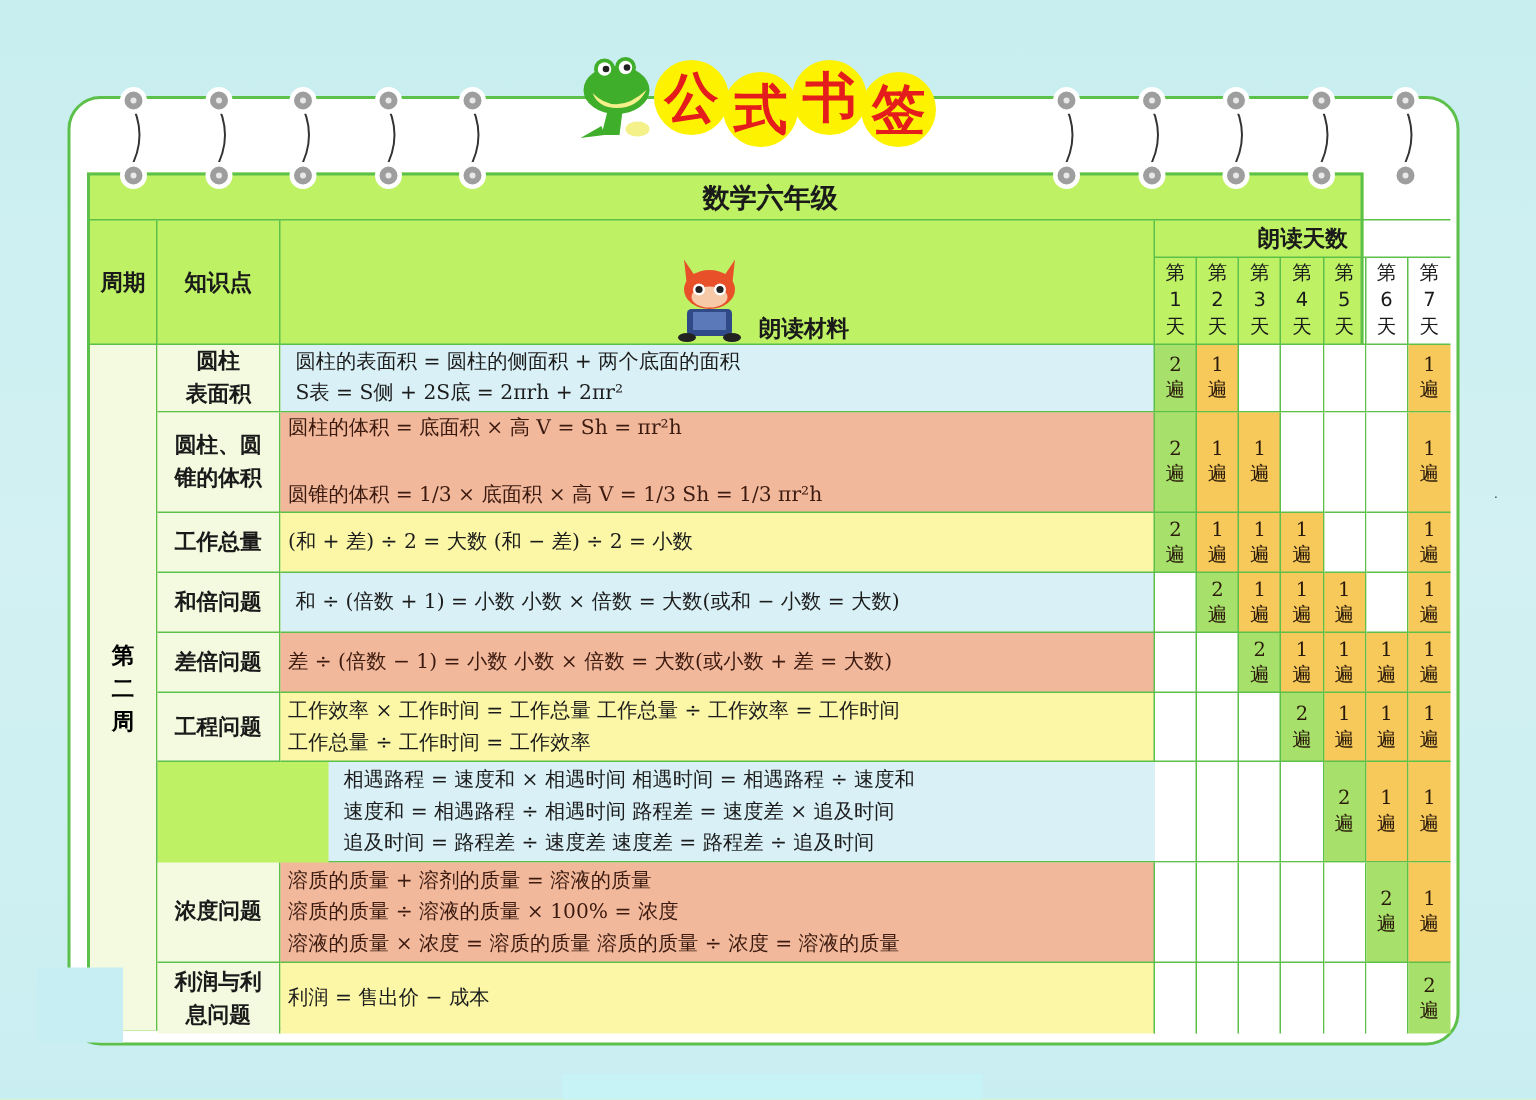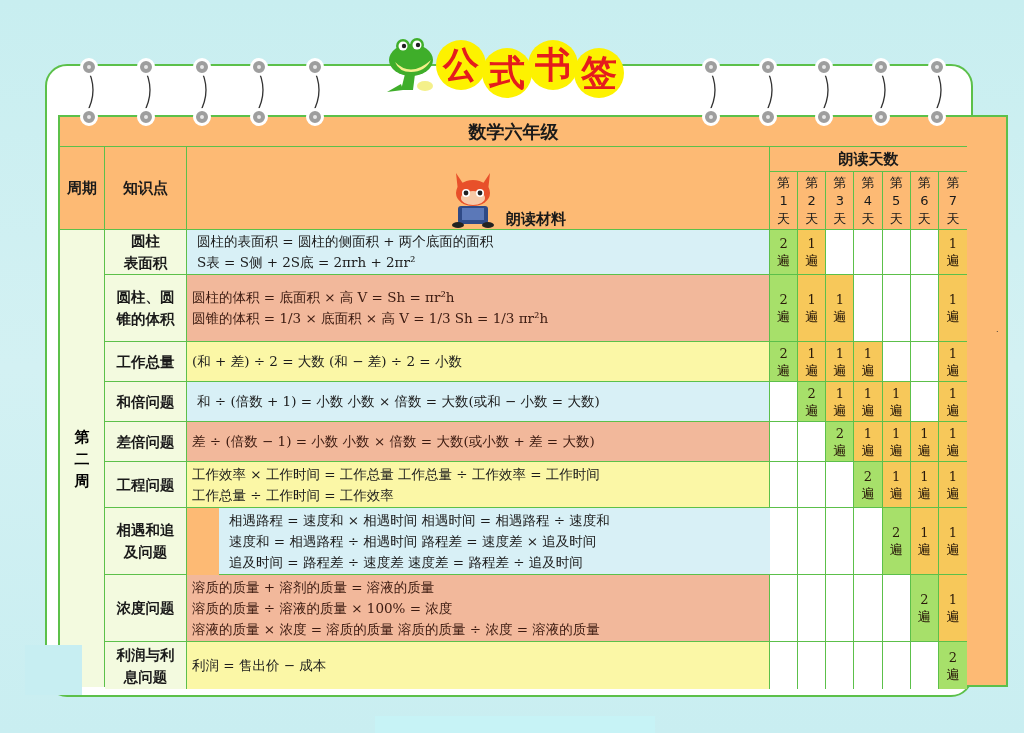--- a/index.html
+++ b/index.html
@@ -26,23 +26,23 @@
     position:absolute; top:40px; left:440px; height:60px; display:flex;
   }
   .badge-circle {
     width:50px; height:50px; border-radius:50%; background:#fdf200;
     margin-left:-4px; display:flex; align-items:center; justify-content:center;
     color:#e51c1c; font-family:"DejaVu Serif", serif; font-weight:bold; font-size:36px;
   }
   .badge-circle:nth-child(2n) { margin-top:8px; }
   .croc { position:absolute; left:385px; top:34px; width:60px; height:62px; }
   .table {
-    position:absolute; left:58px; top:115px; width:950px; height:572px;
+    position:absolute; left:58px; top:115px; width:851px; height:572px;
     border:2px solid #5cc04a; box-sizing:border-box;
-    background:#fdba74;
+    background:#bef264;
   }
   .cell { position:absolute; box-sizing:border-box; border-right:1px solid #5cc04a; border-bottom:1px solid #5cc04a; }
   .hdr { display:flex; align-items:center; justify-content:center; font-weight:bold; font-size:15px; color:#1a1a1a; }
   .grade-title { font-family:"DejaVu Serif", serif; font-size:18px; }
   .day-lbl { flex-direction:column; font-size:13px; font-weight:normal; line-height:18px; }
   .topic {
     display:flex; align-items:center; justify-content:center; text-align:center;
     font-size:14.5px; font-weight:bold; color:#1a1a1a; line-height:22px; background:#f3fadf;
   }
   .material {
@@ -189,21 +189,21 @@
     <div class="cell day o" style="left: 878.857px; top: 113px; width: 28.1429px; height: 45px; border-right: none;">
       <span>1</span>
       <span>遍</span>
     </div>
     <div class="cell topic" style="left: 45px; top: 158px; width: 82px; height: 67px;">
       <div>
         <div>圆柱、圆</div>
         <div>锥的体积</div>
       </div>
     </div>
-    <div class="cell material bg-orange" style="left: 127px; top: 158px; width: 583px; height: 67px;">
+    <div class="cell material bg-orange" style="left: 127px; top: 158px; width: 583px; height: 67px; justify-content: space-between;">
       <span class="line">圆柱的体积 = 底面积 × 高    V = Sh = πr²h</span>
       <span class="line">圆锥的体积 = 1/3 × 底面积 × 高    V = 1/3 Sh = 1/3 πr²h</span>
     </div>
     <div class="cell day g" style="left: 710px; top: 158px; width: 28.1429px; height: 67px;">
       <span>2</span>
       <span>遍</span>
     </div>
     <div class="cell day o" style="left: 738.143px; top: 158px; width: 28.1429px; height: 67px;">
       <span>1</span>
       <span>遍</span>
@@ -329,26 +329,20 @@
       <span>1</span>
       <span>遍</span>
     </div>
     <div class="cell day o" style="left: 850.714px; top: 345px; width: 28.1429px; height: 46px;">
       <span>1</span>
       <span>遍</span>
     </div>
     <div class="cell day o" style="left: 878.857px; top: 345px; width: 28.1429px; height: 46px; border-right: none;">
       <span>1</span>
       <span>遍</span>
-    </div>
-    <div class="cell topic" style="left: 45px; top: 391px; width: 82px; height: 67px;">
-      <div>
-        <div>相遇和追</div>
-        <div>及问题</div>
-      </div>
     </div>
     <div class="cell material bg-blue" style="left: 127px; top: 391px; width: 583px; height: 67px; margin-left: 32px;">
       <span class="line">相遇路程 = 速度和 × 相遇时间    相遇时间 = 相遇路程 ÷ 速度和</span>
       <span class="line">速度和 = 相遇路程 ÷ 相遇时间    路程差 = 速度差 × 追及时间</span>
       <span class="line">追及时间 = 路程差 ÷ 速度差        速度差 = 路程差 ÷ 追及时间</span>
     </div>
     <div class="cell day" style="left: 710px; top: 391px; width: 28.1429px; height: 67px;"></div>
     <div class="cell day" style="left: 738.143px; top: 391px; width: 28.1429px; height: 67px;"></div>
     <div class="cell day" style="left: 766.286px; top: 391px; width: 28.1429px; height: 67px;"></div>
     <div class="cell day" style="left: 794.429px; top: 391px; width: 28.1429px; height: 67px;"></div>

